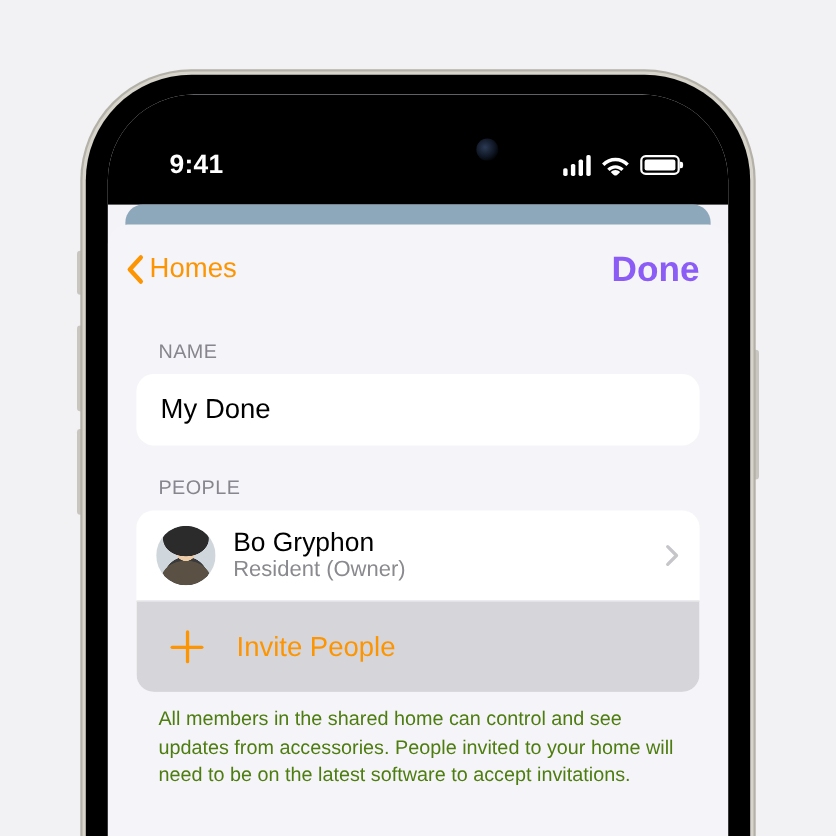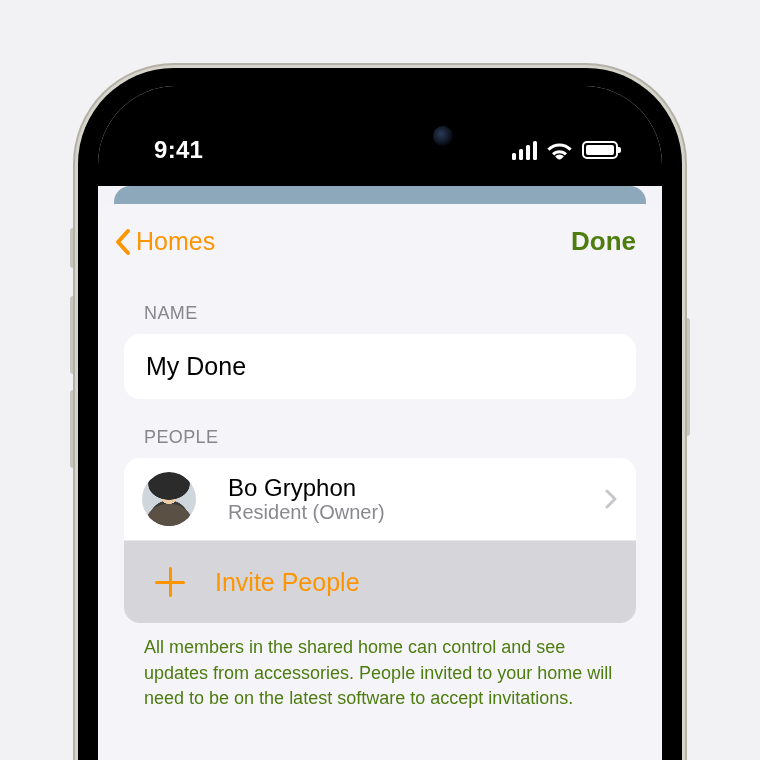--- a/index.html
+++ b/index.html
@@ -113,22 +113,22 @@
       padding: 22px 26px 18px 16px;
     }
     .back {
       display: flex; align-items: center; gap: 4px;
       color: #fd9502;
       font-size: 25px;
       font-weight: 400;
     }
     .back svg { display: block; }
     .done {
-      color: #4d7c0f;
-      font-size: 26px;
+      color: #8b5cf6;
+      font-size: 32px;
       font-weight: 600;
     }
 
     .content { padding: 0 26px; }
     .section-label {
       color: #87858d;
       font-size: 18px;
       letter-spacing: 0.4px;
       margin: 28px 0 10px 20px;
     }
@@ -141,21 +141,21 @@
       padding: 18px 22px;
       font-size: 25px;
       color: #000;
     }
 
     .people .row {
       padding: 14px 18px;
       display: grid;
       grid-template-columns: 58px 1fr 24px;
       align-items: center;
-      gap: 28px;
+      gap: 12px;
     }
     .avatar {
       width: 54px; height: 54px; border-radius: 50%;
       background:
         radial-gradient(circle at 50% 34%, #e8d2c0 0 20%, transparent 21%),
         radial-gradient(circle at 50% 90%, #3a3a3a 0 36%, transparent 37%),
         linear-gradient(#cfd7dd,#cfd7dd);
       position: relative;
       overflow: hidden;
     }

